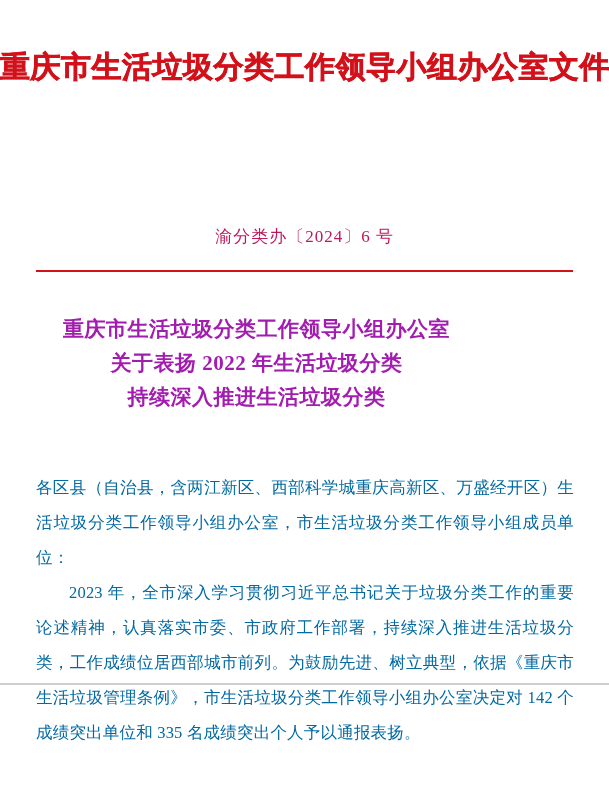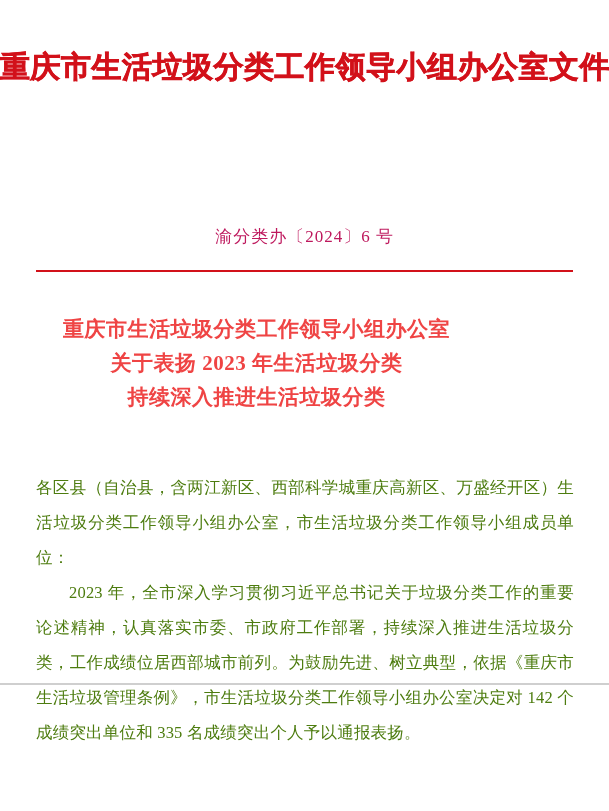--- a/index.html
+++ b/index.html
@@ -57,34 +57,34 @@
   }
   .doc-title {
     position: absolute;
     top: 312px;
     left: 0;
     width: 513px;
     text-align: center;
     font-weight: bold;
     font-size: 21px;
     line-height: 34px;
-    color: #ef4444;
+    color: #a21caf;
     letter-spacing: 0.5px;
   }
   .doc-title div {
     white-space: nowrap;
   }
   .body-text {
     position: absolute;
     top: 470px;
     left: 36px;
     width: 538px;
     font-size: 16.5px;
     line-height: 35px;
-    color: #4d7c0f;
+    color: #0369a1;
     text-align: justify;
     text-justify: inter-ideograph;
     letter-spacing: 0.2px;
   }
   .body-text p {
     margin: 0;
   }
   .body-text p.indent {
     text-indent: 2em;
   }
@@ -105,21 +105,21 @@
   <div class="masthead">
     <div class="masthead-title">重庆市生活垃圾分类工作领导小组办公室文件</div>
   </div>
 
   <div class="doc-number">渝分类办〔2024〕6 号</div>
 
   <div class="red-rule"></div>
 
   <div class="doc-title">
     <div>重庆市生活垃圾分类工作领导小组办公室</div>
-    <div>关于表扬 2023 年生活垃圾分类</div>
+    <div>关于表扬 2022 年生活垃圾分类</div>
     <div>持续深入推进生活垃圾分类</div>
   </div>
 
   <div class="body-text">
     <p>各区县（自治县，含两江新区、西部科学城重庆高新区、万盛经开区）生活垃圾分类工作领导小组办公室，市生活垃圾分类工作领导小组成员单位：</p>
     <p class="indent">2023 年，全市深入学习贯彻习近平总书记关于垃圾分类工作的重要论述精神，认真落实市委、市政府工作部署，持续深入推进生活垃圾分类，工作成绩位居西部城市前列。为鼓励先进、树立典型，依据《重庆市生活垃圾管理条例》，市生活垃圾分类工作领导小组办公室决定对 142 个成绩突出单位和 335 名成绩突出个人予以通报表扬。</p>
   </div>
 
   <div class="bottom-rule"></div>
 

